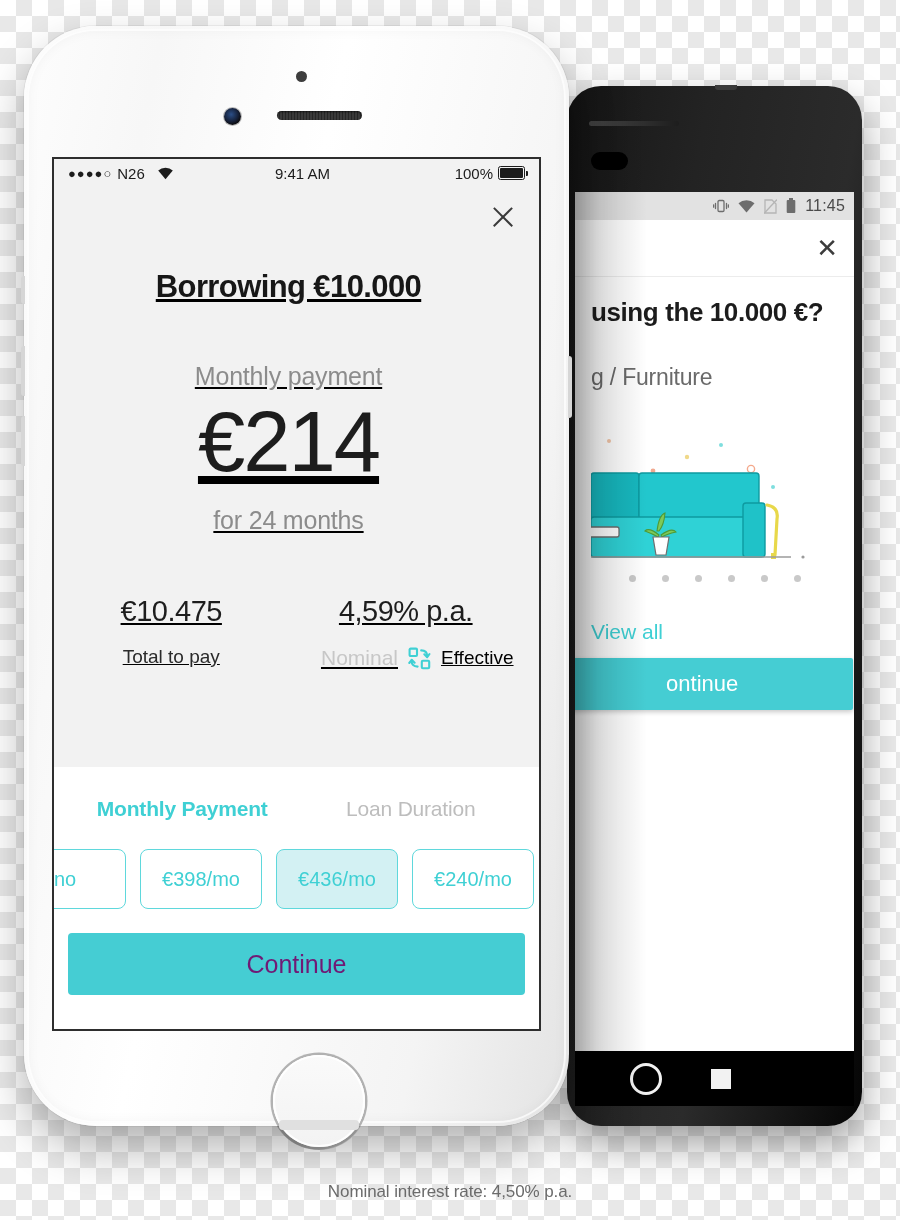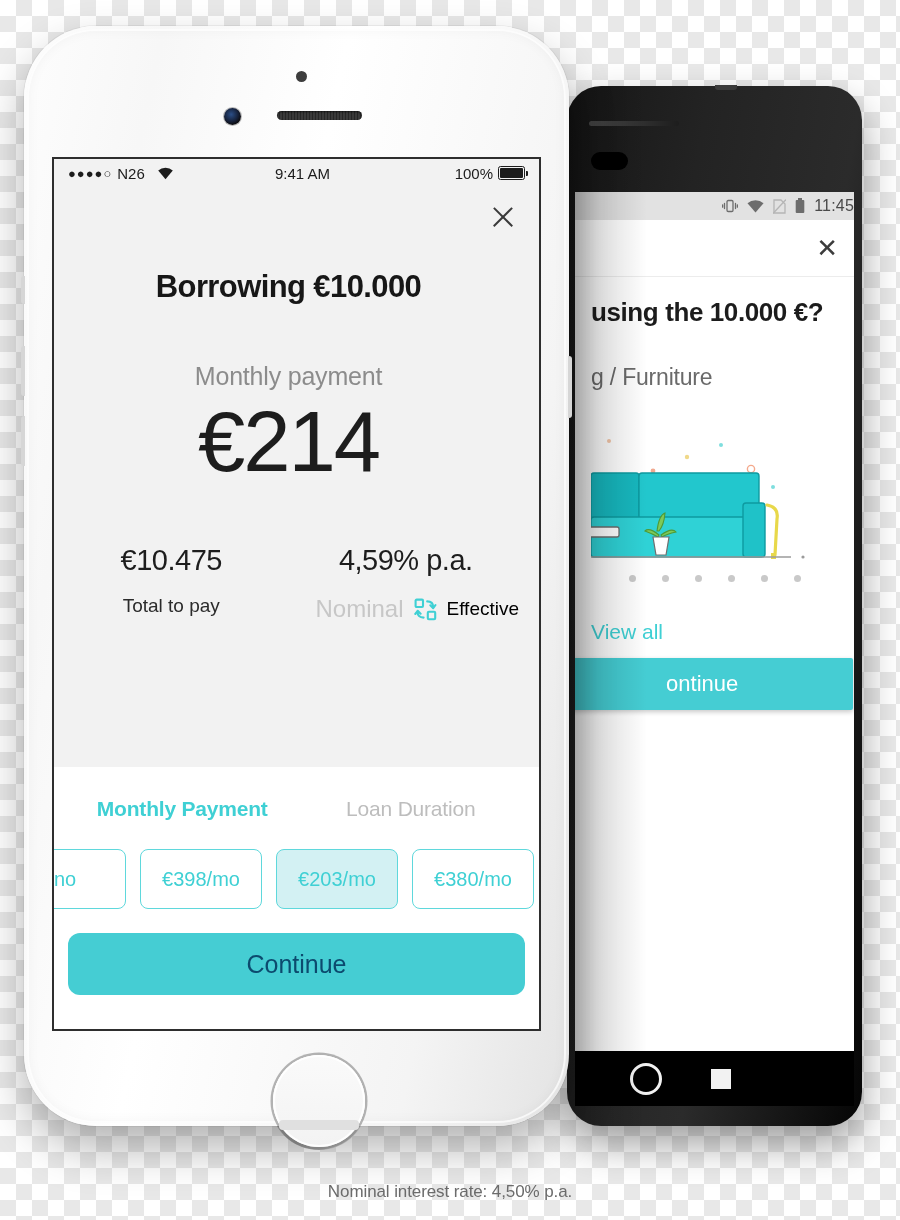--- a/index.html
+++ b/index.html
@@ -29,21 +29,21 @@
     position:absolute;left:24px;top:66px;width:37px;height:18px;border-radius:10px;background:#000;
   }
   #android-phone .and-notchbar{
     position:absolute;left:148px;top:-1px;width:22px;height:5px;border-radius:0 0 3px 3px;background:#3a3a3a;
   }
   #android-screen{
     position:absolute;left:8px;top:106px;width:279px;height:914px;background:#fff;overflow:hidden;
   }
   .and-status{
     height:28px;background:#e2e2e2;display:flex;align-items:center;justify-content:flex-end;
-    gap:9px;color:#6d6d6d;font-size:15px;
+    padding-right:9px;gap:9px;color:#6d6d6d;font-size:15px;
   }
   .and-status .st-ico{display:inline-flex;align-items:center;}
   .and-time{font-size:16px;color:#4a4a4a;letter-spacing:.2px;}
   .and-appbar{
     height:56px;background:#fff;display:flex;align-items:center;justify-content:flex-end;
     padding-right:16px;border-bottom:1px solid #ececec;
   }
   .and-x{font-size:26px;color:#3c3c3c;line-height:1;font-weight:300;}
   .and-body{padding:20px 16px 0 16px;}
   .and-headline{
@@ -126,60 +126,60 @@
   .ios-dots{letter-spacing:1px;font-size:13px;}
   .ios-carrier{margin-left:5px;font-size:15px;}
   .ios-wifi{margin-left:12px;display:inline-flex;}
   .ios-time{position:absolute;left:0;right:0;text-align:center;font-size:15px;padding-left:12px;}
   .ios-right{margin-left:auto;display:flex;align-items:center;gap:5px;font-size:15px;}
   .batt{width:25px;height:12px;border:1.3px solid #1c1c1c;border-radius:2.5px;position:relative;}
   .batt i{position:absolute;inset:1.3px;background:#1c1c1c;border-radius:1px;display:block;}
   .batt::after{content:"";position:absolute;right:-3.5px;top:3.5px;width:2px;height:5px;background:#1c1c1c;border-radius:0 1px 1px 0;}
 
   
-  .ios-card{background:#f2f2f2;padding:0 16px 0 0;position:relative;height:580px;box-sizing:border-box;}
+  .ios-card{background:#f2f2f2;padding:0 16px 0 0;position:relative;height:580px;box-sizing:border-box;text-decoration:underline;}
   .ios-close{position:absolute;right:20px;top:14px;width:32px;height:32px;cursor:pointer;}
   .ios-close:before,.ios-close:after{
     content:"";position:absolute;left:3px;top:15px;width:26px;height:2.2px;background:#3a3a3a;
   }
   .ios-close:before{transform:rotate(45deg);}
   .ios-close:after{transform:rotate(-45deg);}
 
   .borrow-title{
     text-align:center;padding-top:82px;font-size:31px;font-weight:700;color:#171717;letter-spacing:-.6px;
   }
   .mp-label{text-align:center;margin-top:57px;font-size:25px;color:#8c8c8c;letter-spacing:-.2px;}
   .mp-amount{text-align:center;margin-top:8px;font-size:85px;color:#1d1d1d;font-weight:300;letter-spacing:-2px;line-height:1;}
   .mp-term{text-align:center;margin-top:22px;font-size:25px;color:#8c8c8c;letter-spacing:-.2px;}
 
   .stats-row{display:flex;margin-top:60px;}
   .stat{flex:1;text-align:center;}
   .stat-val{font-size:29px;color:#1d1d1d;letter-spacing:-.5px;}
   .stat-sub{margin-top:18px;font-size:19px;color:#2b2b2b;}
   .toggle-row{display:flex;align-items:center;justify-content:center;gap:10px;margin-top:18px;}
-  .toggle-nominal{font-size:24px;color:#c7c7c7;margin-left:23px;}
+  .toggle-nominal{font-size:21px;color:#c7c7c7;margin-left:23px;}
   .toggle-effective{font-size:19px;color:#000000;}
   .swap-icon{display:inline-flex;align-items:center;}
 
   
   .ios-bottom{background:#fff;height:100%;padding:0 14px;box-sizing:border-box;}
   .tabs{display:flex;padding-top:30px;}
   .tab{flex:1;text-align:center;font-size:21px;font-weight:700;letter-spacing:-.2px;}
   .tab.active{color:#3fd0d4;}
   .tab.inactive{color:#bdbdbd;font-weight:400;}
   .chips{display:flex;gap:14px;margin-top:28px;margin-left:-64px;}
   .chip{
     flex:0 0 auto;width:122px;height:60px;border:1.6px solid #5fd8dc;border-radius:8px;
     display:flex;align-items:center;justify-content:center;color:#3fd0d4;font-size:20px;background:#fff;
     box-sizing:border-box;
   }
   .chip.selected{background:#d3f1f3;}
   .continue-btn{
-    margin-top:24px;height:62px;background:#45cdd3;border-radius:12px;
-    display:flex;align-items:center;justify-content:center;color:#0c4a6e;font-size:25px;
+    margin-top:24px;height:62px;background:#45cdd3;border-radius:4px;
+    display:flex;align-items:center;justify-content:center;color:#701a75;font-size:25px;
   }
 
   .footnote{
     position:absolute;left:0;right:0;bottom:18px;text-align:center;
     font-size:17px;color:#6b6b6b;letter-spacing:-.1px;
   }
 </style>
 </head>
 <body>
 
@@ -310,20 +310,21 @@
       </span>
     </div>
 
     <div class="ios-card">
       <div class="ios-close"></div>
 
       <div class="borrow-title">Borrowing €10.000</div>
 
       <div class="mp-label">Monthly payment</div>
       <div class="mp-amount">€214</div>
+      <div class="mp-term">for 24 months</div>
 
       <div class="stats-row">
         <div class="stat">
           <div class="stat-val">€10.475</div>
           <div class="stat-sub">Total to pay</div>
         </div>
         <div class="stat">
           <div class="stat-val">4,59% p.a.</div>
           <div class="toggle-row">
             <span class="toggle-nominal">Nominal</span>
@@ -345,22 +346,22 @@
 
     <div class="ios-bottom">
       <div class="tabs">
         <div class="tab active">Monthly Payment</div>
         <div class="tab inactive">Loan Duration</div>
       </div>
 
       <div class="chips">
         <div class="chip">no</div>
         <div class="chip">€398/mo</div>
-        <div class="chip selected">€203/mo</div>
-        <div class="chip">€380/mo</div>
+        <div class="chip selected">€436/mo</div>
+        <div class="chip">€240/mo</div>
       </div>
 
       <div class="continue-btn">Continue</div>
     </div>
   </div>
 </div>
 
 <div class="footnote">Nominal interest rate: 4,50% p.a.</div>
 
 </body></html>

